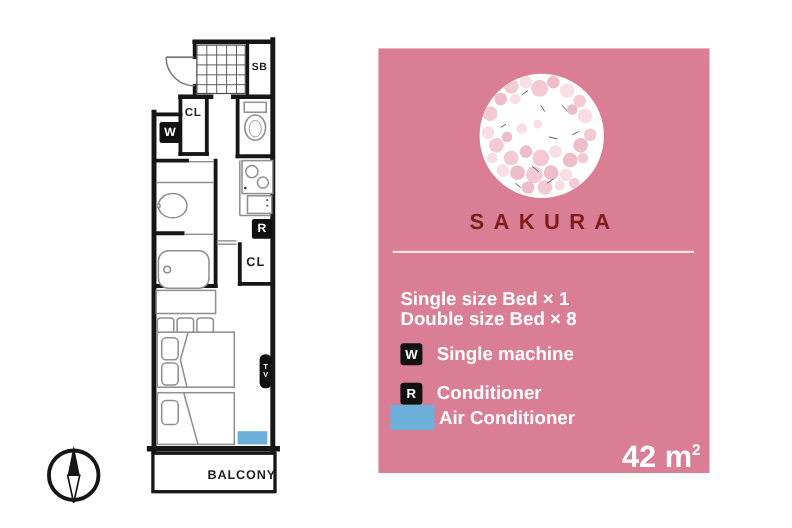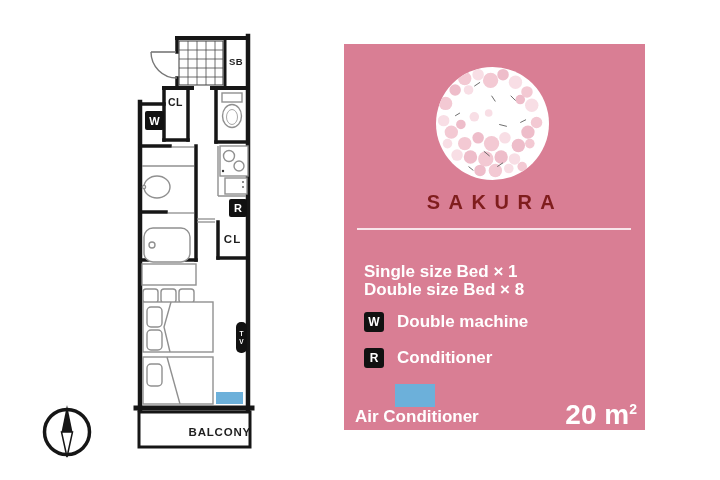--- a/index.html
+++ b/index.html
@@ -30,21 +30,21 @@
   .divider{position:absolute;left:13px;top:184px;width:274px;height:2px;
            background:rgba(255,255,255,.8);}
   .row{position:absolute;display:flex;align-items:center;color:#ffffff;font-weight:700;}
   .bed-row{left:20px;font-size:17px;line-height:22px;}
   .bed1{top:217px;} .bed2{top:235px;}
   .amen-row{left:20px;font-size:17px;}
   .amen-washing{top:268px;} .amen-fridge{top:304px;}
   .amen-badge{width:20px;height:20px;background:#111111;color:#ffffff;border-radius:3px;
               display:flex;align-items:center;justify-content:center;font-size:12px;font-weight:700;
               margin-right:13px;flex:0 0 auto;}
-  .amen-ac{left:11px;top:340px;flex-direction:column;}
+  .amen-ac{left:11px;top:324px;}
   .ac-swatch{width:40px;height:23px;background:#6cb0da;margin-right:4px;flex:0 0 auto;}
   .area{position:absolute;right:8px;top:350px;color:#ffffff;font-weight:700;font-size:28px;
         line-height:30px;}
   .area sup{font-size:14px;font-weight:700;}
 </style>
 </head>
 <body>
 
 <div id="stage">
 
@@ -215,29 +215,29 @@
 
     <div class="panel-title">SAKURA</div>
 
     <div class="divider"></div>
 
     <div class="row bed-row bed1">Single size Bed × 1</div>
     <div class="row bed-row bed2">Double size Bed × 8</div>
 
     <div class="row amen-row amen-washing">
       <span class="amen-badge">W</span>
-      <span>Double machine</span>
+      <span>Single machine</span>
     </div>
 
     <div class="row amen-row amen-fridge">
       <span class="amen-badge">R</span>
       <span>Conditioner</span>
     </div>
 
     <div class="row amen-row amen-ac">
       <span class="ac-swatch"></span>
       <span>Air Conditioner</span>
     </div>
 
-    <div class="area"><span>20</span> <span>m</span><sup>2</sup></div>
+    <div class="area"><span>42</span> <span>m</span><sup>2</sup></div>
   </div>
 
 </div>
 
 </body></html>

